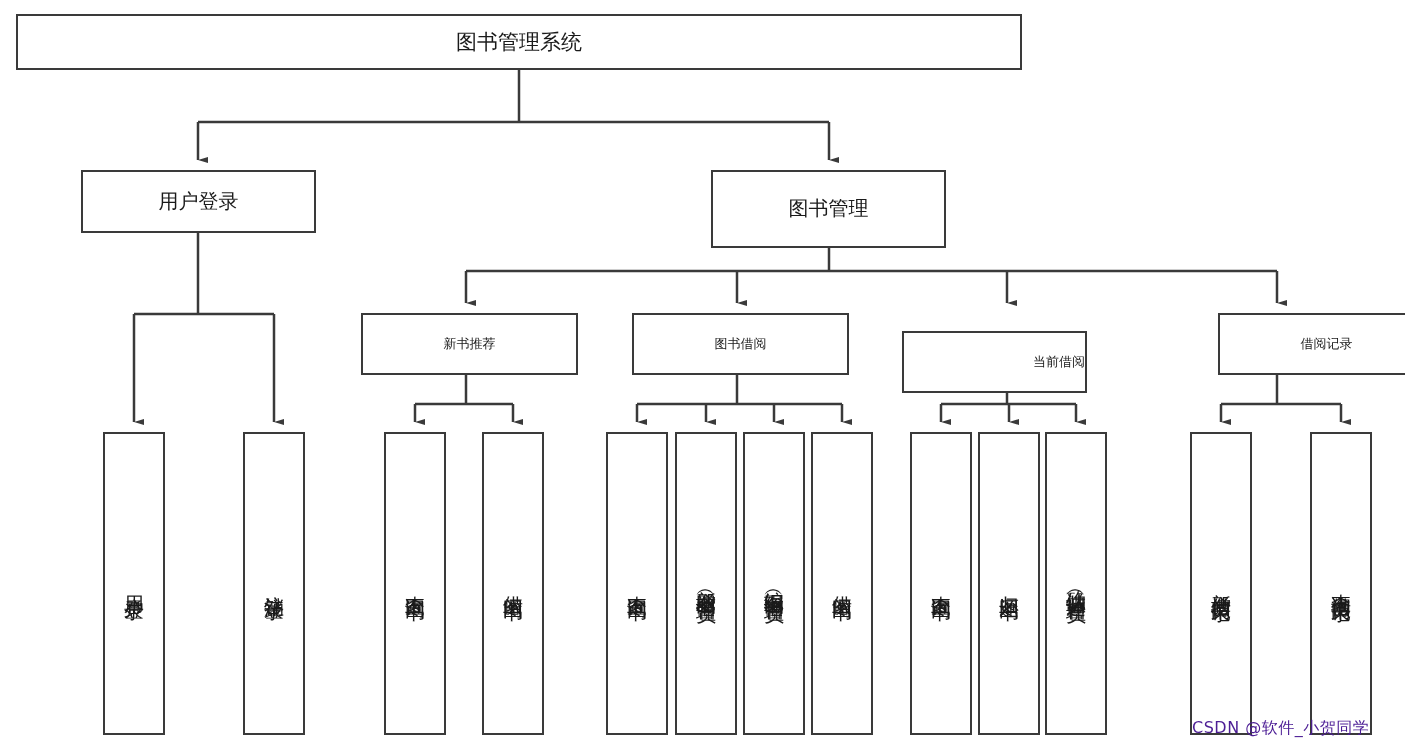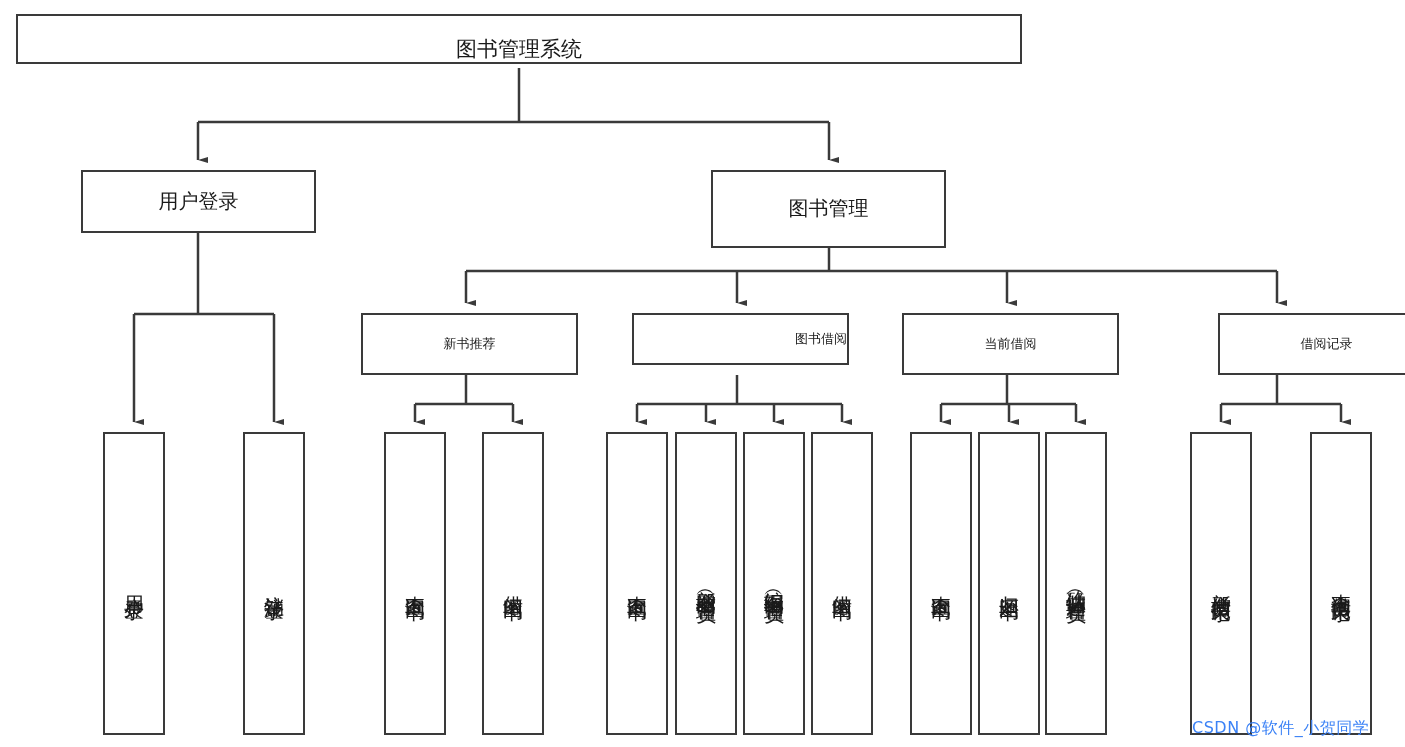--- a/index.html
+++ b/index.html
@@ -55,21 +55,21 @@
     writing-mode: vertical-rl;
     text-orientation: upright;
     font-size: 20px;
     letter-spacing: 2px;
     line-height: 1.05;
     max-height: 290px;
   }
   .watermark {
     position: absolute;
     font-size: 16px;
-    color: #3b82f6;
+    color: #4c1d95;
     letter-spacing: 0.5px;
     white-space: nowrap;
     pointer-events: none;
   }
 </style>
 </head>
 <body>
 
 <div id="diagram-root">
 
@@ -132,41 +132,41 @@
     </g>
 
     <g stroke="#3a3a3a" stroke-width="2.5" fill="none">
       <path d="M 1277,375 L 1277,404"></path>
       <path d="M 1221,404 L 1341,404"></path>
       <path d="M 1221,404 L 1221,422" marker-end="url(#arrowhead)"></path>
       <path d="M 1341,404 L 1341,422" marker-end="url(#arrowhead)"></path>
     </g>
   </svg>
 
-  <div class="node-box node-root" style="left:16px; top:14px; width:1006px; height:50px;align-items:flex-end;">
+  <div class="node-box node-root" style="left:16px; top:14px; width:1006px; height:56px;">
     <span class="node-label">图书管理系统</span>
   </div>
 
   <div class="node-box node-l1" style="left:81px; top:170px; width:235px; height:63px;">
     <span class="node-label">用户登录</span>
   </div>
 
   <div class="node-box node-l1" style="left:711px; top:170px; width:235px; height:78px;">
     <span class="node-label">图书管理</span>
   </div>
 
   <div class="node-box node-l2" style="left:361px; top:313px; width:217px; height:62px;">
     <span class="node-label">新书推荐</span>
   </div>
 
-  <div class="node-box node-l2" style="left:632px; top:313px; width:217px; height:52px;justify-content:flex-end;">
+  <div class="node-box node-l2" style="left:632px; top:313px; width:217px; height:62px;">
     <span class="node-label">图书借阅</span>
   </div>
 
-  <div class="node-box node-l2" style="left:902px; top:313px; width:217px; height:62px;">
+  <div class="node-box node-l2" style="left:902px; top:331px; width:185px; height:62px;justify-content:flex-end;">
     <span class="node-label">当前借阅</span>
   </div>
 
   <div class="node-box node-l2" style="left:1172px; top:313px; width:217px; height:62px;margin-left:46px;">
     <span class="node-label">借阅记录</span>
   </div>
 
   <div class="node-box node-leaf" style="left:103px; top:432px; width:62px; height:303px;">
     <span class="node-label">用户登录</span>
   </div>

